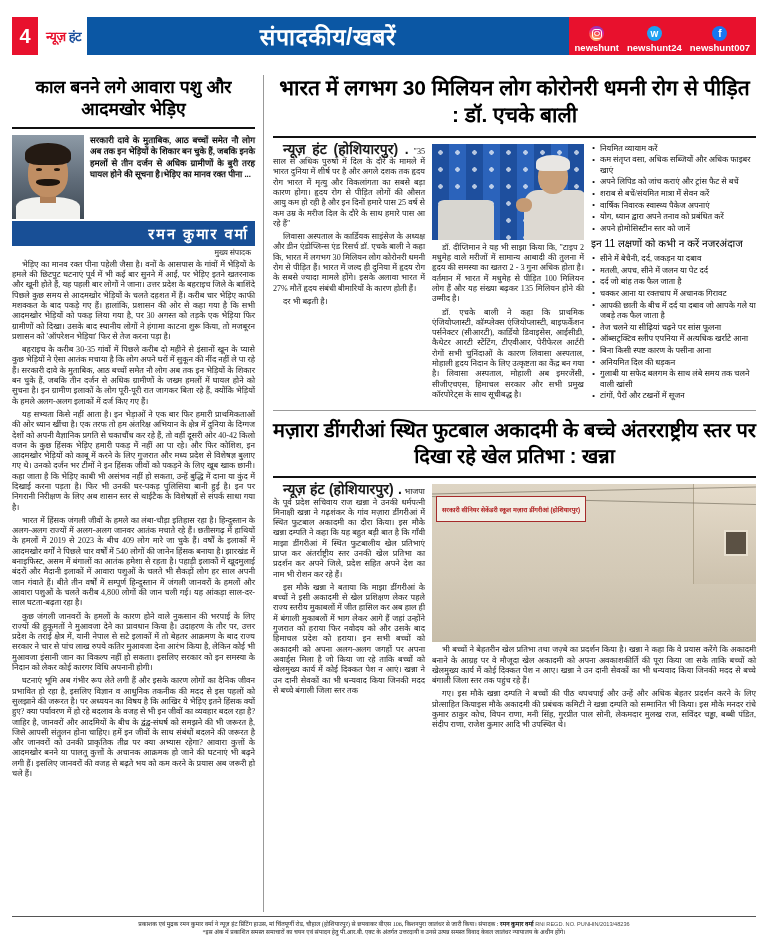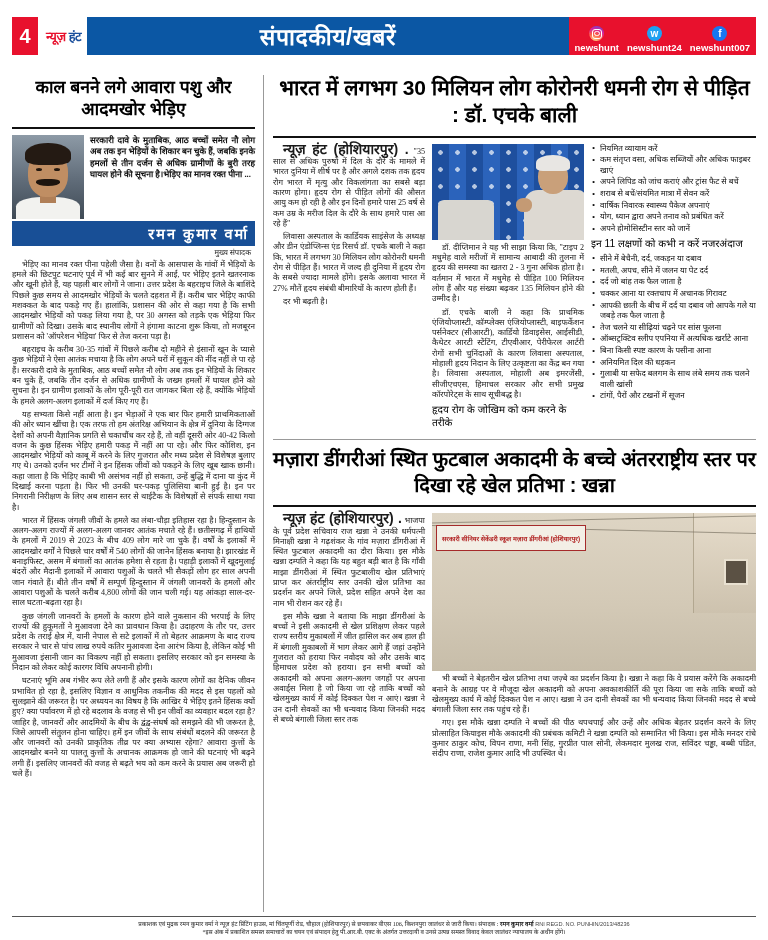--- a/index.html
+++ b/index.html
@@ -509,21 +509,20 @@
               <span class="chair"></span>
               <span class="person-body"></span>
               <span class="person-head"></span>
               <span class="person-hair"></span>
               <span class="hand"></span>
             </div>
             <div class="body-text">
               <p>डॉ. दीप्तिमान ने यह भी साझा किया कि, "टाइप 2 मधुमेह वाले मरीजों में सामान्य आबादी की तुलना में हृदय की समस्या का खतरा 2 - 3 गुना अधिक होता है। वर्तमान में भारत में मधुमेह से पीड़ित 100 मिलियन लोग हैं और यह संख्या बढ़कर 135 मिलियन होने की उम्मीद है।</p>
               <p>डॉ. एचके बाली ने कहा कि प्राथमिक एंजियोप्लास्टी, कॉम्प्लेक्स एंजियोप्लास्टी, बाइफर्केशन पर्सनेक्टर (सीआरटी), कार्डियो डिवाइसेस, आईसीडी, कैथेटर आरटी स्टेंटिंग, टीएवीआर, पेरीफेरल आर्टरी रोगों सभी चुनिंदाओं के कारण लिवासा अस्पताल, मोहाली हृदय निदान के लिए उत्कृष्टता का केंद्र बन गया है। लिवासा अस्पताल, मोहाली अब इमरजेंसी, सीजीएचएस, हिमाचल सरकार और सभी प्रमुख कॉरपोरेट्स के साथ सूचीबद्ध है।</p>
             </div>
-            <div class="sub-head">हृदय रोग के जोखिम को कम करने के तरीके</div>
           </div>
 
           <div class="ca-c3">
             <ul class="bl">
               <li>नियमित व्यायाम करें</li>
               <li>कम संतृप्त वसा, अधिक सब्जियों और अधिक फाइबर खाएं</li>
               <li>अपने लिपिड को जांच कराएं और ट्रांस फैट से बचें</li>
               <li>शराब से बचें/संयमित मात्रा में सेवन करें</li>
               <li>वार्षिक निवारक स्वास्थ्य पैकेज अपनाएं</li>
               <li>योग, ध्यान द्वारा अपने तनाव को प्रबंधित करें</li>

